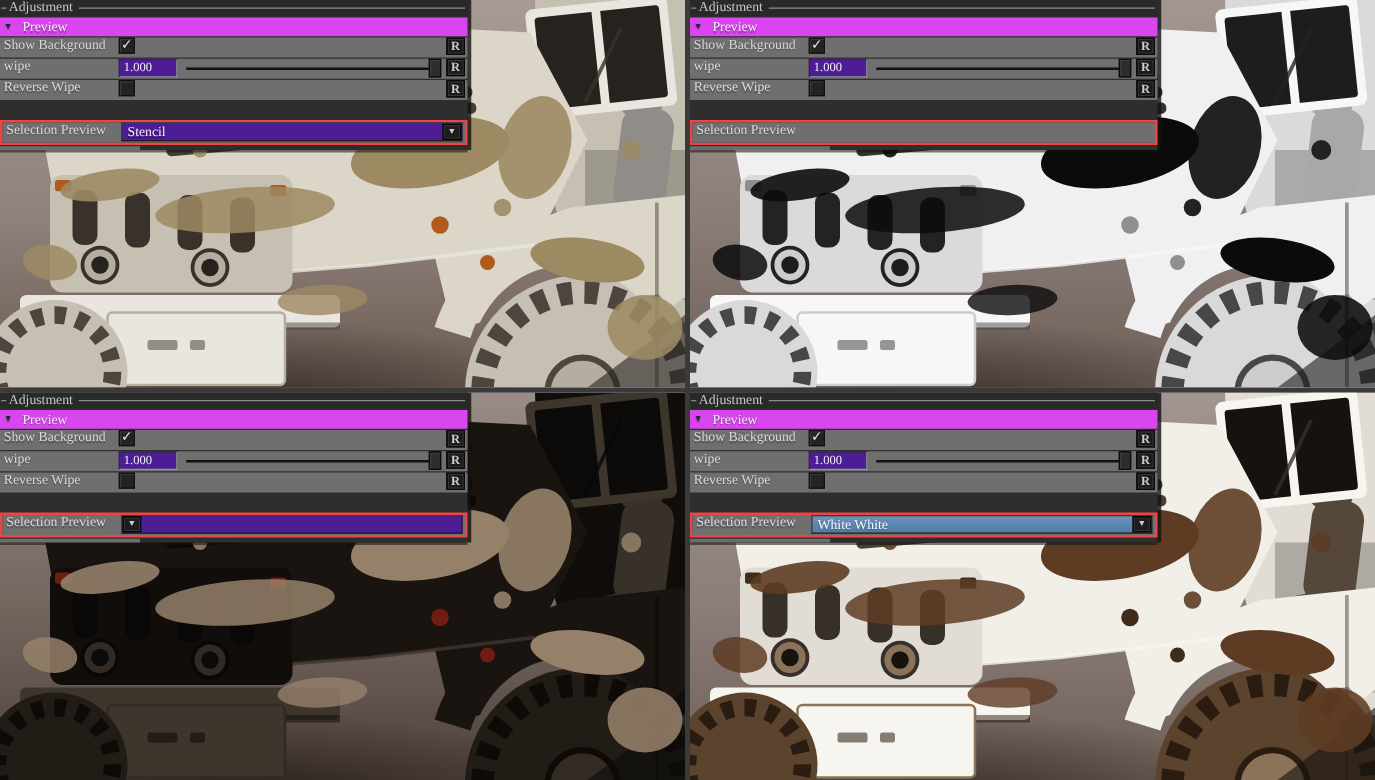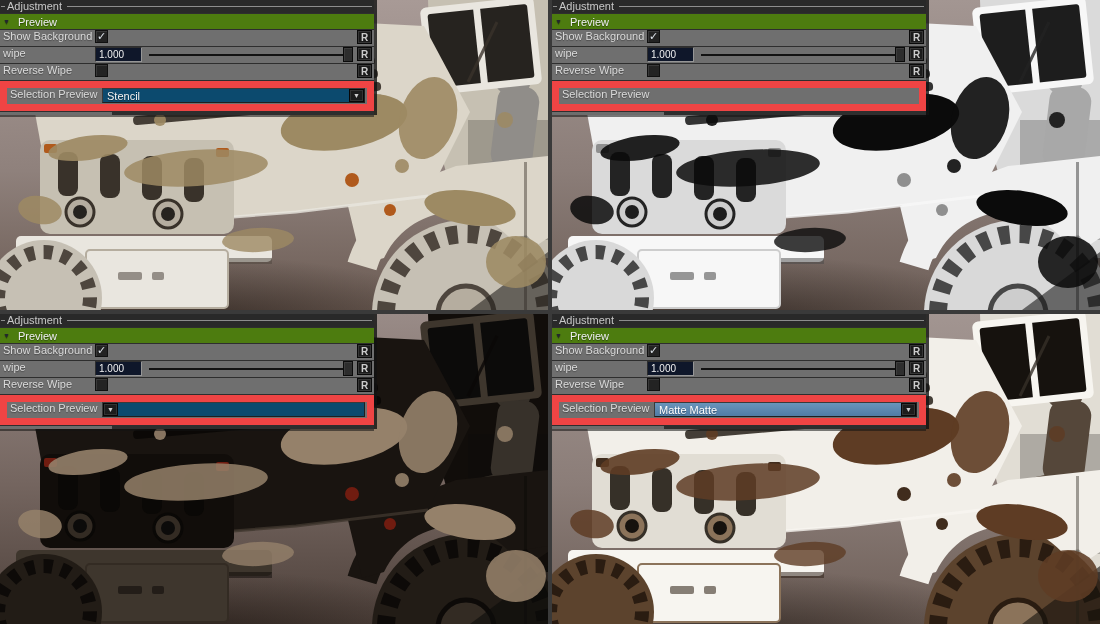--- a/index.html
+++ b/index.html
@@ -49,61 +49,62 @@
     --body:#f2efe9;--body2:#e1ddd4;--metal:#f7f5f0;--patch:#5e3c24;
     --vent:#363028;--glass:#16120e;--tire:#5c432d;--tread:#2a1c11;
     --hub:#8b735a;--seat:#55473a;--amber:#402c1d;
   }
 
   
   .panel{
     position:absolute;top:0;left:0;width:374px;
     background:#2e2e2e;font-size:11px;color:#d6d6d6;
     box-shadow:3px 0 0 rgba(18,18,18,.8), 0 2px 0 rgba(18,18,18,.55);
+    font-family:Liberation Serif, serif;
   }
   .p-header{height:13px;display:flex;align-items:center;background:#292929;
     color:#c7c7c7;line-height:13px;}
   .dash{width:4px;height:1px;background:#8d8d8d;margin-left:1px;}
   .p-title{padding:0 3px 0 2px;white-space:nowrap;}
   .rule{flex:1;height:1px;background:#8d8d8d;margin:0 2px;}
 
-  .p-preview{height:15px;margin-top:1px;background:#4d7c0f;display:flex;align-items:center;
+  .p-preview{height:15px;margin-top:1px;background:#d946ef;display:flex;align-items:center;
     color:#f0f1f3;text-shadow:0 1px 1px rgba(0,0,0,.45);}
   .tri{font-size:7px;line-height:7px;color:#23272e;margin:0 8px 0 3px;}
 
   .row{height:16px;margin-top:1px;background:#6f6f6f;display:flex;align-items:flex-start;
     padding:0 2px 0 3px;}
   .lbl{flex:0 0 92px;width:92px;color:#dadada;text-shadow:0 1px 1px rgba(0,0,0,.35);
     white-space:nowrap;overflow:hidden;}
 
   .checkbox{width:13px;height:13px;box-sizing:border-box;background:#232323;
     border:1px solid #101010;box-shadow:inset 1px 1px 0 rgba(255,255,255,.10);
     display:flex;align-items:center;justify-content:center;}
   .mark{visibility:hidden;color:#dde3ea;font-size:11px;line-height:11px;margin-top:-1px;}
   .checkbox.checked .mark{visibility:visible;}
 
   .rbtn{margin-left:auto;width:15px;height:14px;padding:0;display:block;
     background:#1b1b1b;color:#cbcbcb;border:1px solid #090909;
     box-shadow:inset 0 0 0 1px rgba(255,255,255,.12);
     font-family:inherit;font-size:10px;font-weight:bold;line-height:11px;text-align:center;}
 
-  .field{flex:0 0 42px;width:42px;height:13px;background:#0f172a;
+  .field{flex:0 0 42px;width:42px;height:13px;background:#4c1d95;
     border:1px solid;border-color:#2e2e2e #969696 #969696 #2e2e2e;
     display:flex;align-items:center;padding-left:3px;color:#f0f0f0;font-size:10px;}
 
   .slider{flex:1;position:relative;height:15px;margin:0 4px 0 5px;}
   .track{position:absolute;left:2px;right:2px;top:7px;height:2px;background:#121212;}
   .handle{position:absolute;right:0;top:0;width:10px;height:15px;background:#2d2d2d;
     box-sizing:border-box;border:1px solid #0b0b0b;
     box-shadow:inset 1px 1px 0 rgba(255,255,255,.08);}
 
-  .selwrap{border:7px solid #ef4444;margin-top:1px;}
+  .selwrap{border:2px solid #ef4444;margin-top:16px;}
   .selwrap .row{margin-top:0;}
 
-  .dropdown{flex:1;height:15px;box-sizing:border-box;background:#0c4a6e;
+  .dropdown{flex:1;height:15px;box-sizing:border-box;background:#4c1d95;
     border:1px solid;border-color:#3a3a3a #1f1f1f #1f1f1f #3a3a3a;
     display:flex;align-items:center;color:#f2f2f2;}
   .ddval{flex:1;padding-left:4px;white-space:nowrap;overflow:hidden;
     text-shadow:0 1px 1px rgba(0,0,0,.4);}
   .ddbtn{width:15px;height:13px;box-sizing:border-box;background:#1c1c1c;
     border:1px solid #070707;box-shadow:inset 0 0 0 1px rgba(255,255,255,.1);
     display:flex;align-items:center;justify-content:center;}
   .ddarrow{font-size:7px;line-height:7px;color:#d0d0d0;}
   .dropdown.selected{background:linear-gradient(180deg,#6a94ba,#507ca6);}
   .dropdown.selected .ddval{color:#ffffff;}
@@ -392,21 +393,21 @@
         <span class="lbl">Reverse Wipe</span>
         <span class="checkbox">
             <span class="mark">✓</span>
           </span>
         <button class="rbtn">R</button>
       </div>
       <div class="selwrap">
         <div class="row">
           <span class="lbl">Selection Preview</span>
           <span class="dropdown selected">
-            <span class="ddval">Matte Matte</span>
+            <span class="ddval">White White</span>
             <span class="ddbtn">
                 <span class="ddarrow">▼</span>
               </span>
           </span>
         </div>
       </div>
       <div class="sliver"></div>
     </div>
   </section>
 

